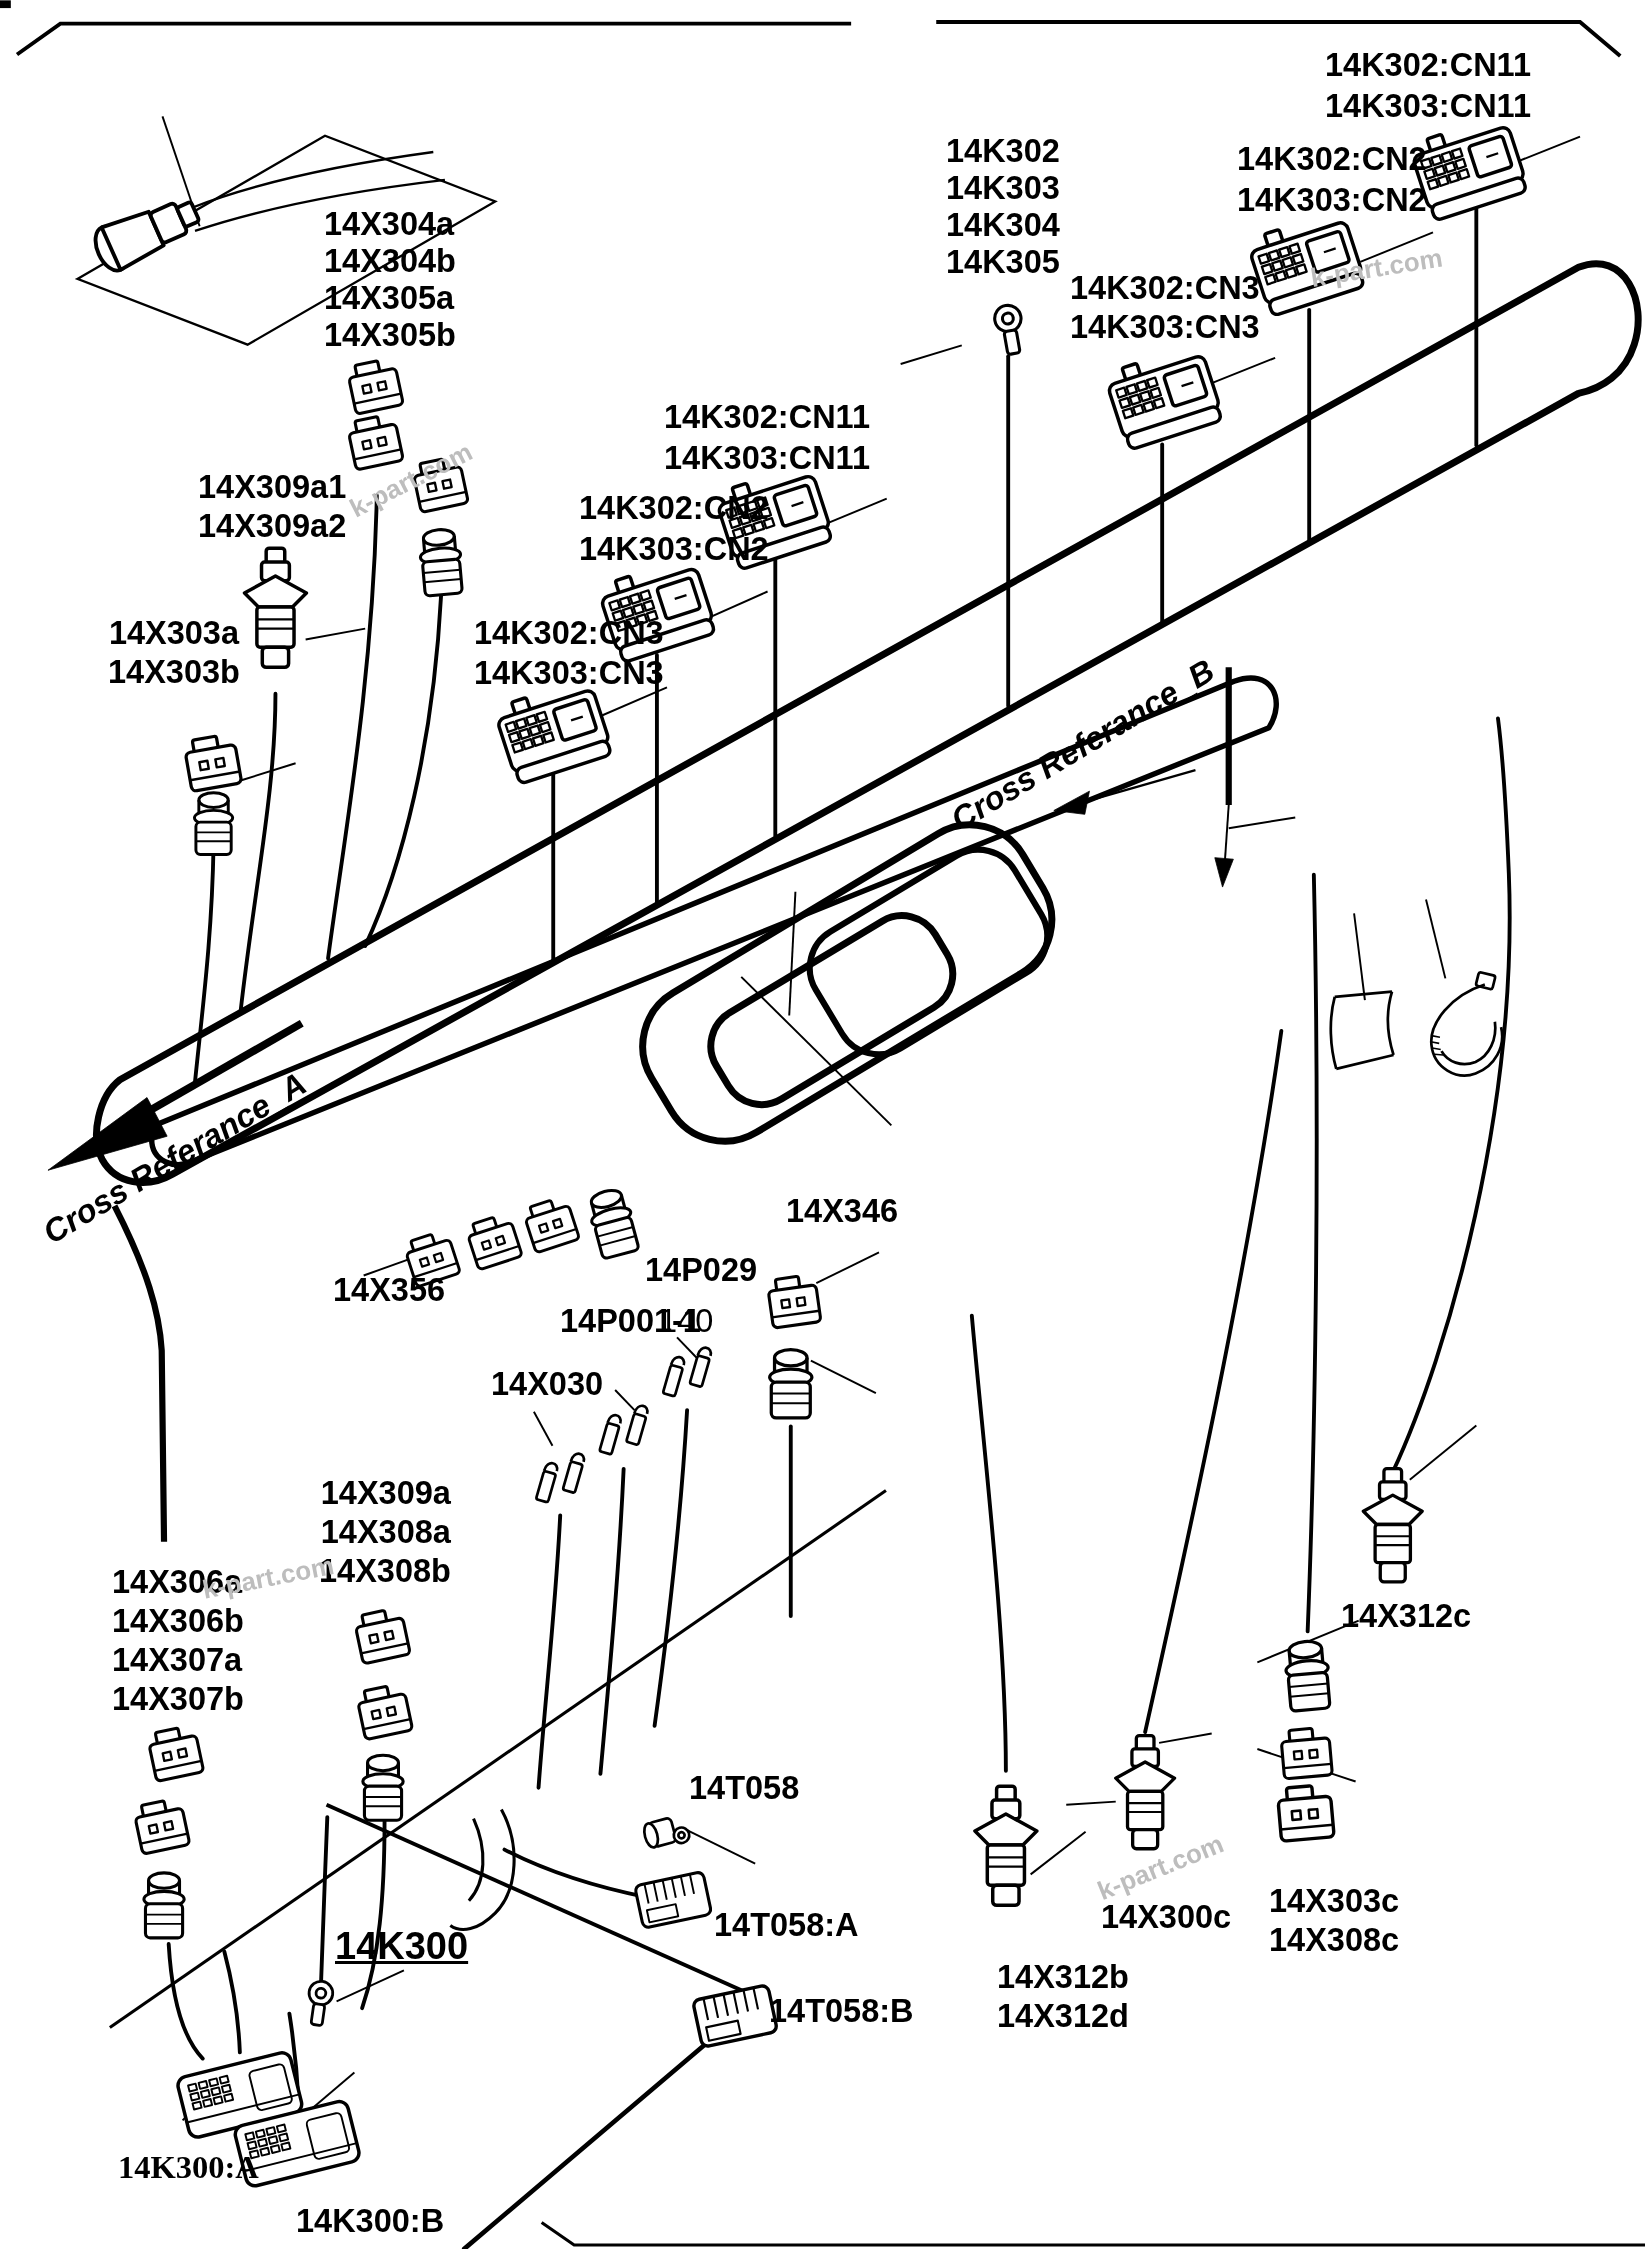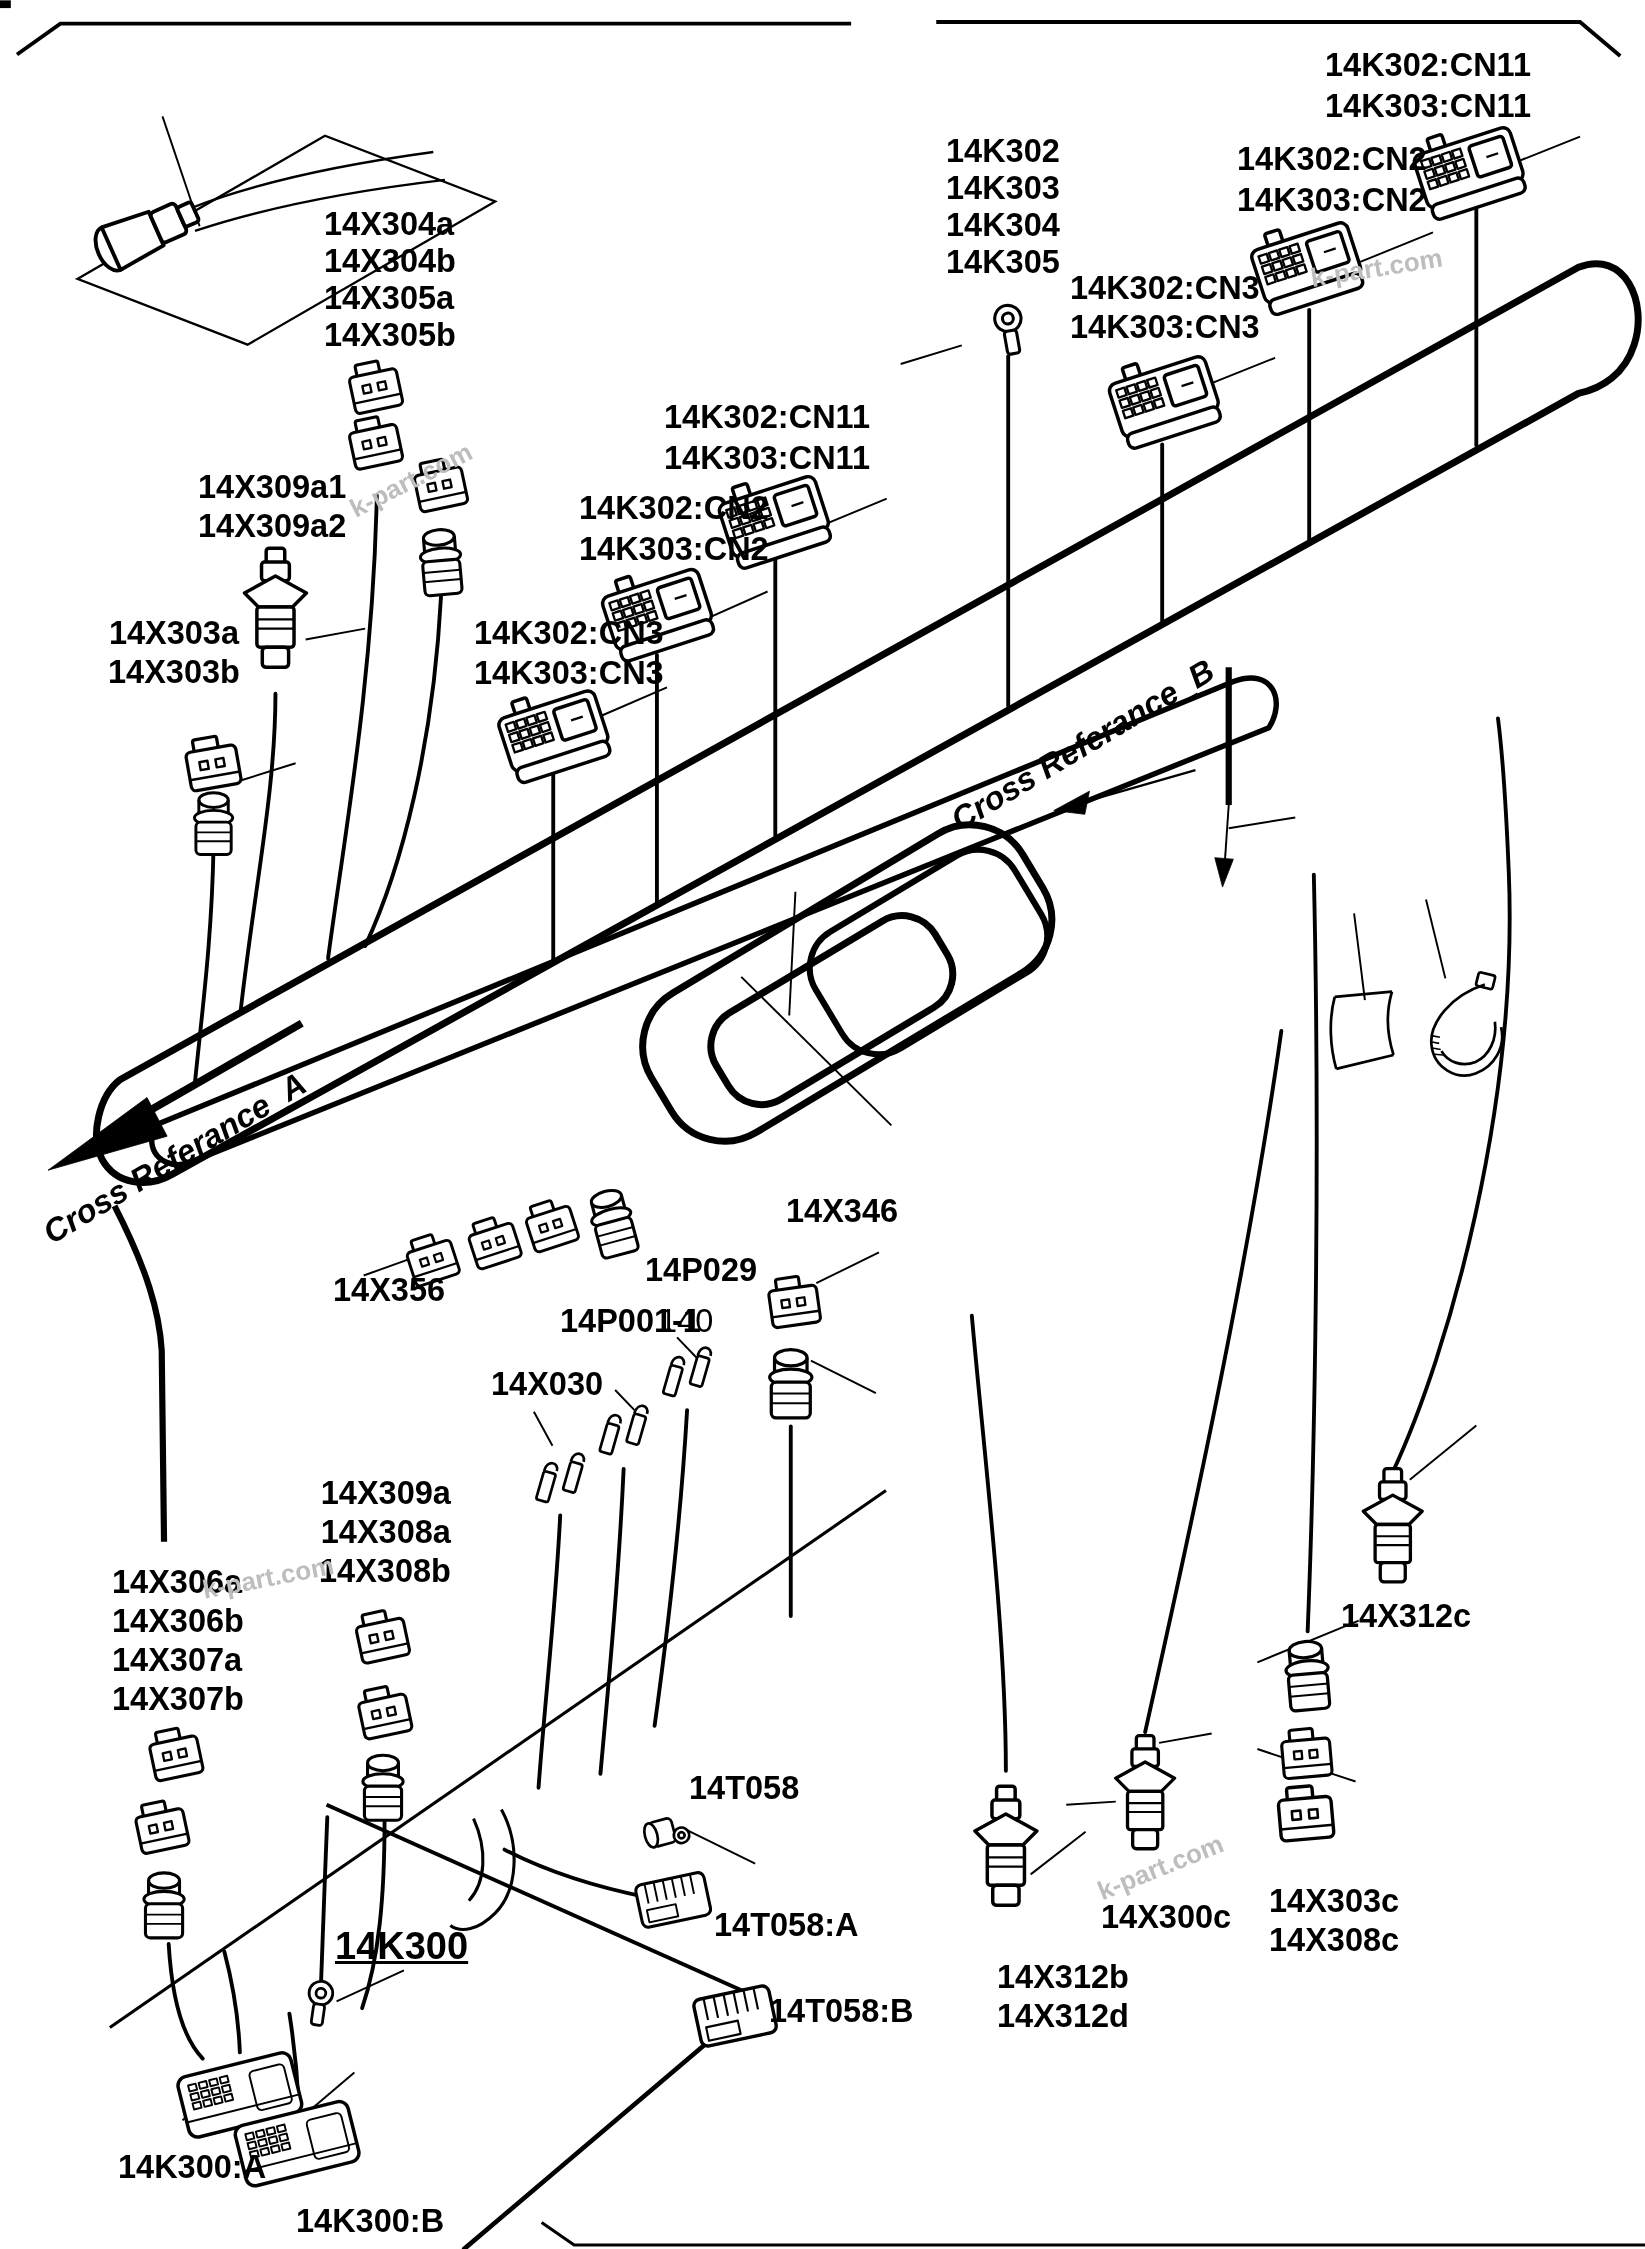--- a/index.html
+++ b/index.html
@@ -510,21 +510,21 @@
       <div class="lbl" style="left: 335px; top: 1927px; font-size: 38px; line-height: 39px; text-decoration: underline;">
         <div>14K300</div>
       </div>
       <div class="lbl" style="left: 997px; top: 1958px; font-size: 32.5px; line-height: 39px;">
         <div>14X312b</div>
         <div>14X312d</div>
       </div>
       <div class="lbl" style="left: 769px; top: 1992px; font-size: 32.5px; line-height: 39px;">
         <div>14T058:B</div>
       </div>
-      <div class="lbl" style="left: 118px; top: 2148px; font-size: 32.5px; line-height: 39px;">
+      <div class="lbl" style="left: 118px; top: 2148px; font-size: 32.5px; line-height: 39px; font-family: Liberation Serif, serif;">
         <div>14K300:A</div>
       </div>
       <div class="lbl" style="left: 296px; top: 2202px; font-size: 32.5px; line-height: 39px;">
         <div>14K300:B</div>
       </div>
     </div>
 <div id="watermarks-layer">
       <div class="wm" style="left: 1311px; top: 263px; color: rgb(189, 189, 189); transform: rotate(-9deg);">k-part.com</div>
       <div class="wm" style="left: 352px; top: 495px; color: rgb(189, 189, 189); transform: rotate(-27deg);">k-part.com</div>
       <div class="wm" style="left: 203px; top: 1575px; color: rgb(189, 189, 189); transform: rotate(-11deg);">k-part.com</div>

